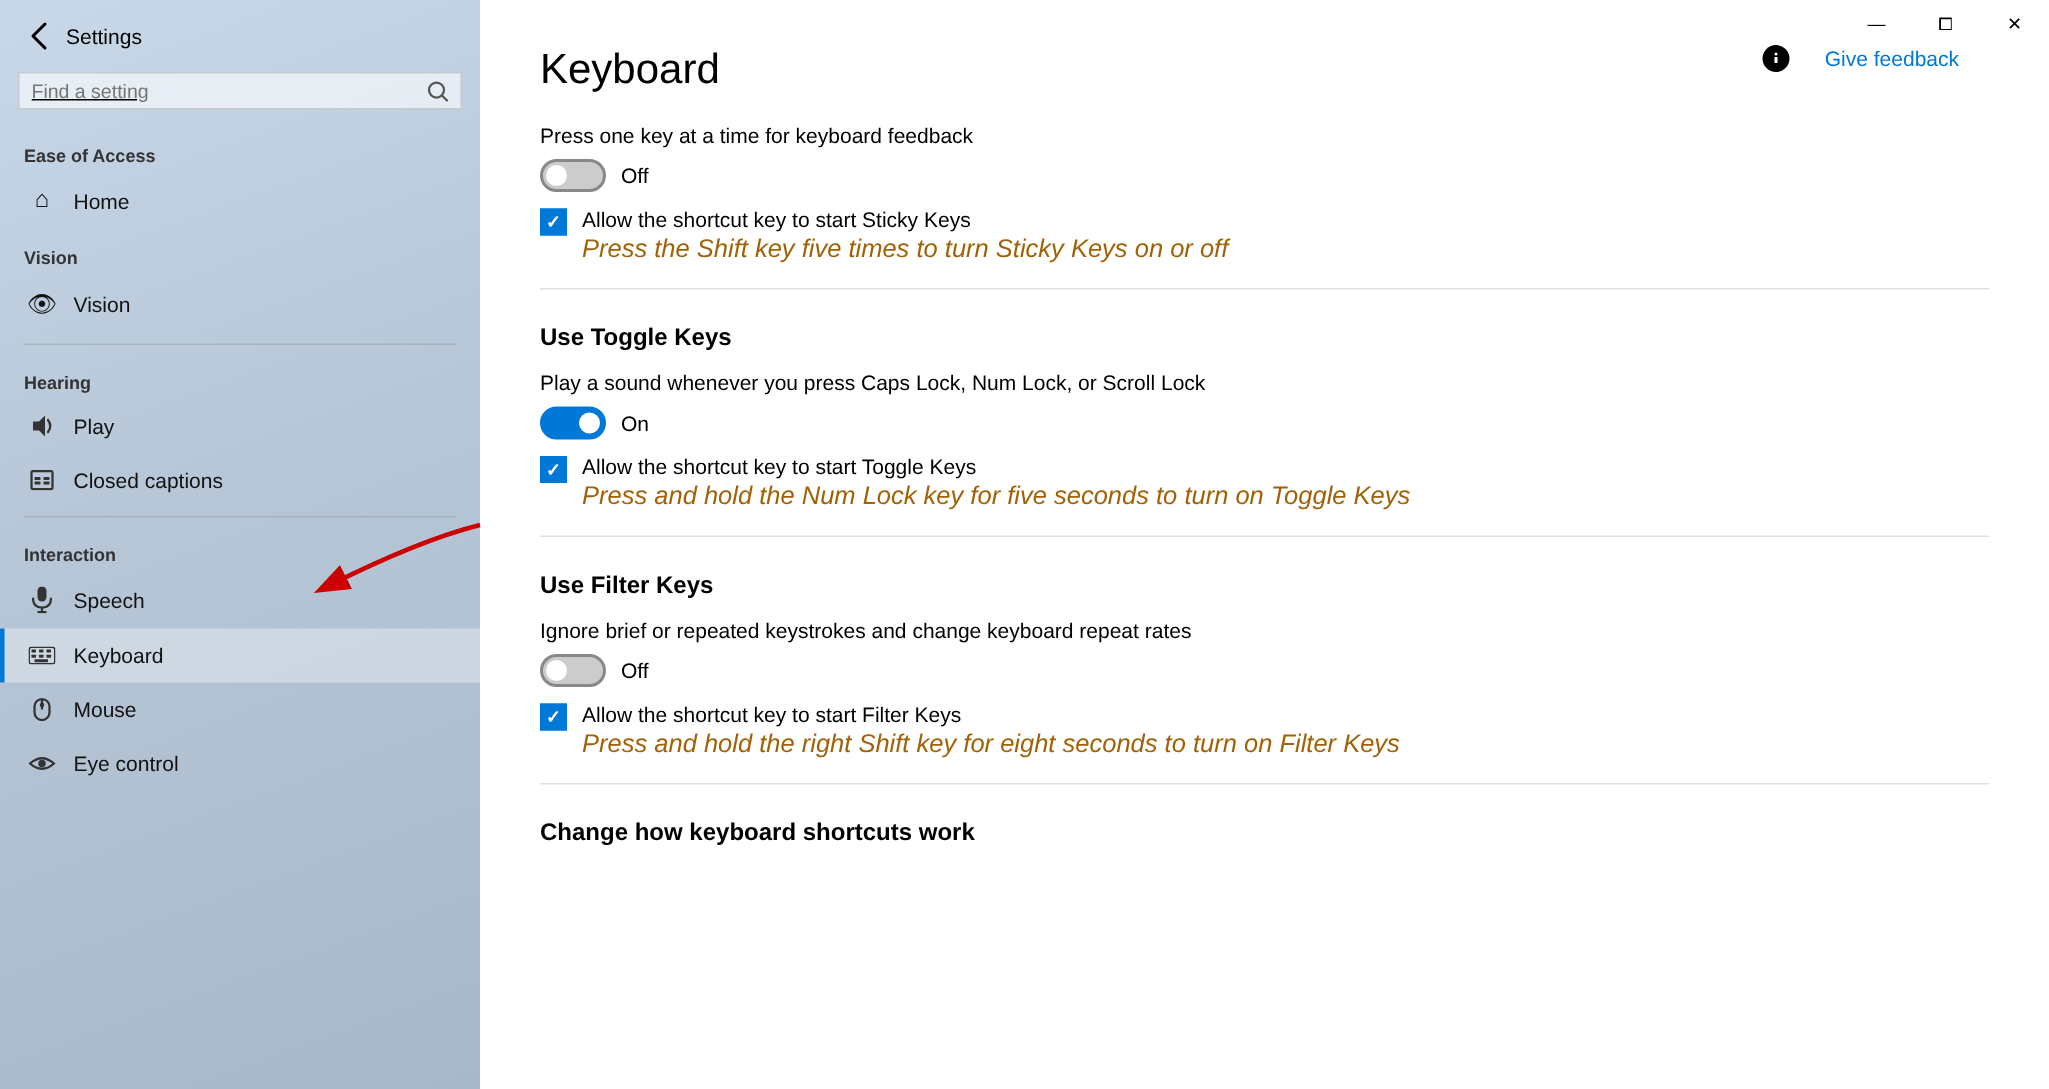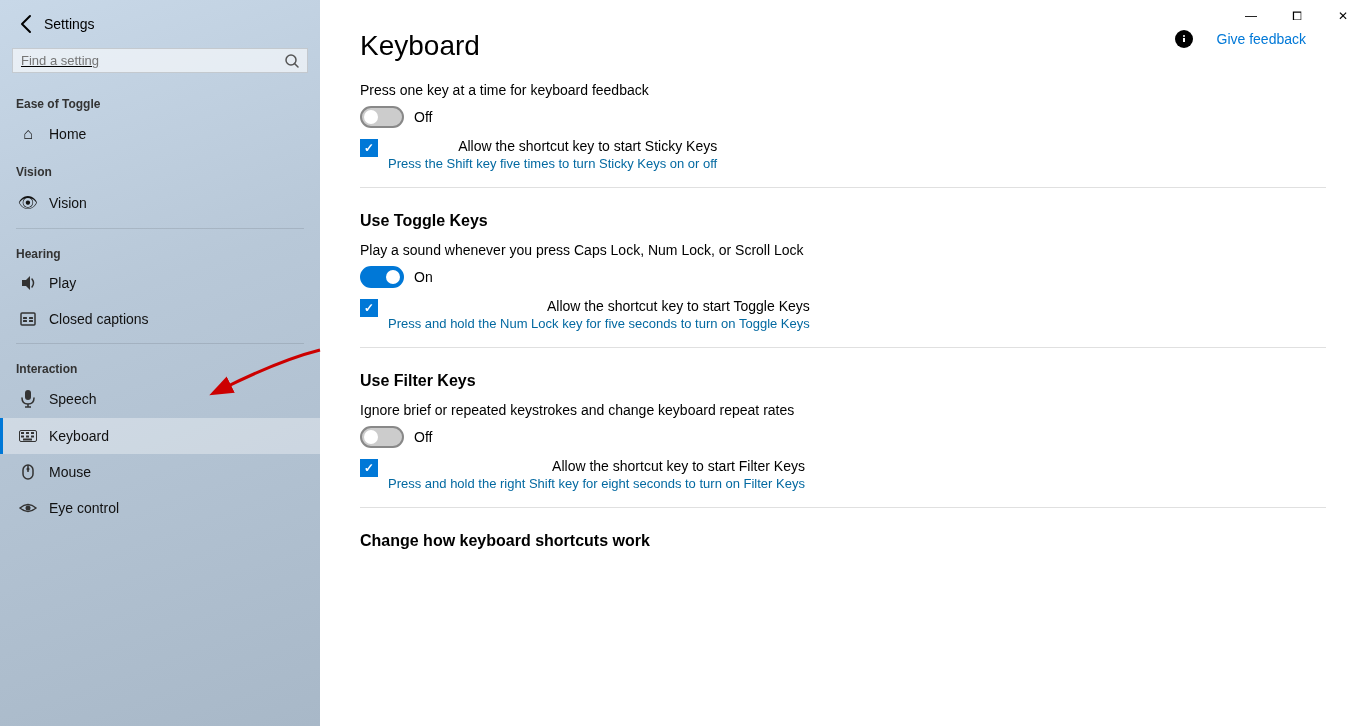--- a/index.html
+++ b/index.html
@@ -216,21 +216,20 @@
     }
     .toggle-label {
       font-size: 14px;
       color: #000;
     }
     .checkbox-row {
       display: flex;
       align-items: flex-start;
       gap: 10px;
       margin-bottom: 8px;
-      text-align: right;
     }
     .checkbox {
       width: 18px;
       height: 18px;
       border: 2px solid #0078d7;
       background: #0078d7;
       display: flex;
       align-items: center;
       justify-content: center;
       flex-shrink: 0;
@@ -241,23 +240,24 @@
       content: '✓';
       color: #fff;
       font-size: 12px;
       font-weight: bold;
     }
     .checkbox-label {
       font-size: 14px;
       color: #000;
     }
     .checkbox-sublabel {
-      font-size: 13px;
-      color: #0369a1;
+      font-size: 17px;
+      color: #a16207;
       margin-top: 2px;
+      font-style: italic;
     }
     .separator {
       height: 1px;
       background: #e0e0e0;
       margin: 16px 0;
     }
   </style>
 </head>
 <body>
 
@@ -274,21 +274,21 @@
   <div class="search-bar">
     <input type="text" placeholder="Find a setting" style="">
     <button class="search-icon-btn">
       <svg width="14" height="14" viewBox="0 0 14 14" fill="none">
         <circle cx="6" cy="6" r="5" stroke="#555" stroke-width="1.5"></circle>
         <line x1="9.5" y1="9.5" x2="13" y2="13" stroke="#555" stroke-width="1.5" stroke-linecap="round"></line>
       </svg>
     </button>
   </div>
 
-  <div class="section-label">Ease of Toggle</div>
+  <div class="section-label">Ease of Access</div>
 
   <div class="nav-item">
     <span class="nav-icon">⌂</span>
     <span>Home</span>
   </div>
 
   <div class="section-label">Vision</div>
   <div class="nav-item">
     <span class="nav-icon">👁</span>
     <span>Vision</span>

